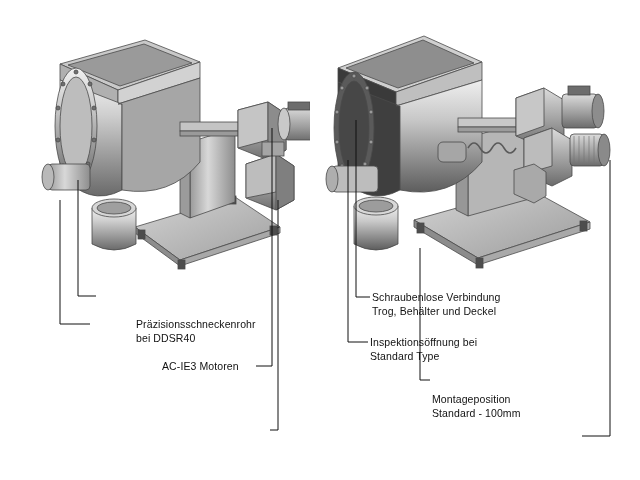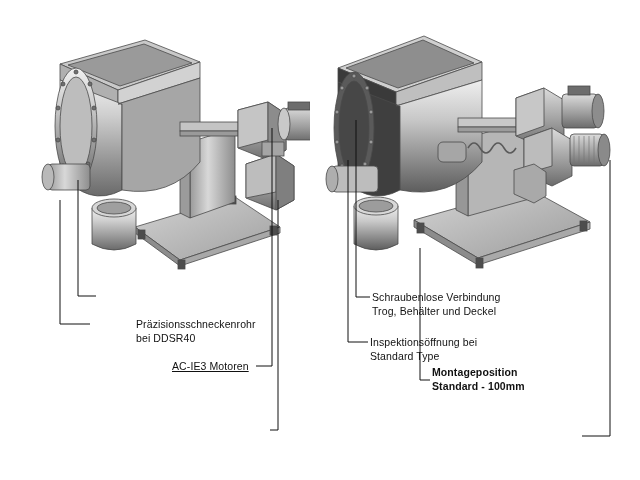--- a/index.html
+++ b/index.html
@@ -293,26 +293,26 @@
       <path d="M420,248 L420,380 L430,380"></path>
 
       <path d="M610,160 L610,436 L582,436"></path>
     </g>
   </svg>
 
 
   <div class="callout-label" style="left:92px; top:317px;margin-left:44px;">Präzisionsschneckenrohr
 bei DDSR40</div>
 
-  <div class="callout-label" style="left:172px; top:359px;text-decoration:underline;">AC-IE3 Motoren</div>
+  <div class="callout-label" style="left:162px; top:359px;">AC-IE3 Motoren</div>
 
 
   <div class="callout-label" style="left:370px; top:335px;">Inspektionsöffnung bei
 Standard Type</div>
 
   <div class="callout-label" style="left:372px; top:290px;">Schraubenlose Verbindung
 Trog, Behälter und Deckel</div>
 
-  <div class="callout-label" style="left:432px; top:365px;font-weight:bold;">Montageposition
+  <div class="callout-label" style="left:432px; top:392px;">Montageposition
 Standard - 100mm</div>
 
 
 </div>
 
 </body></html>

